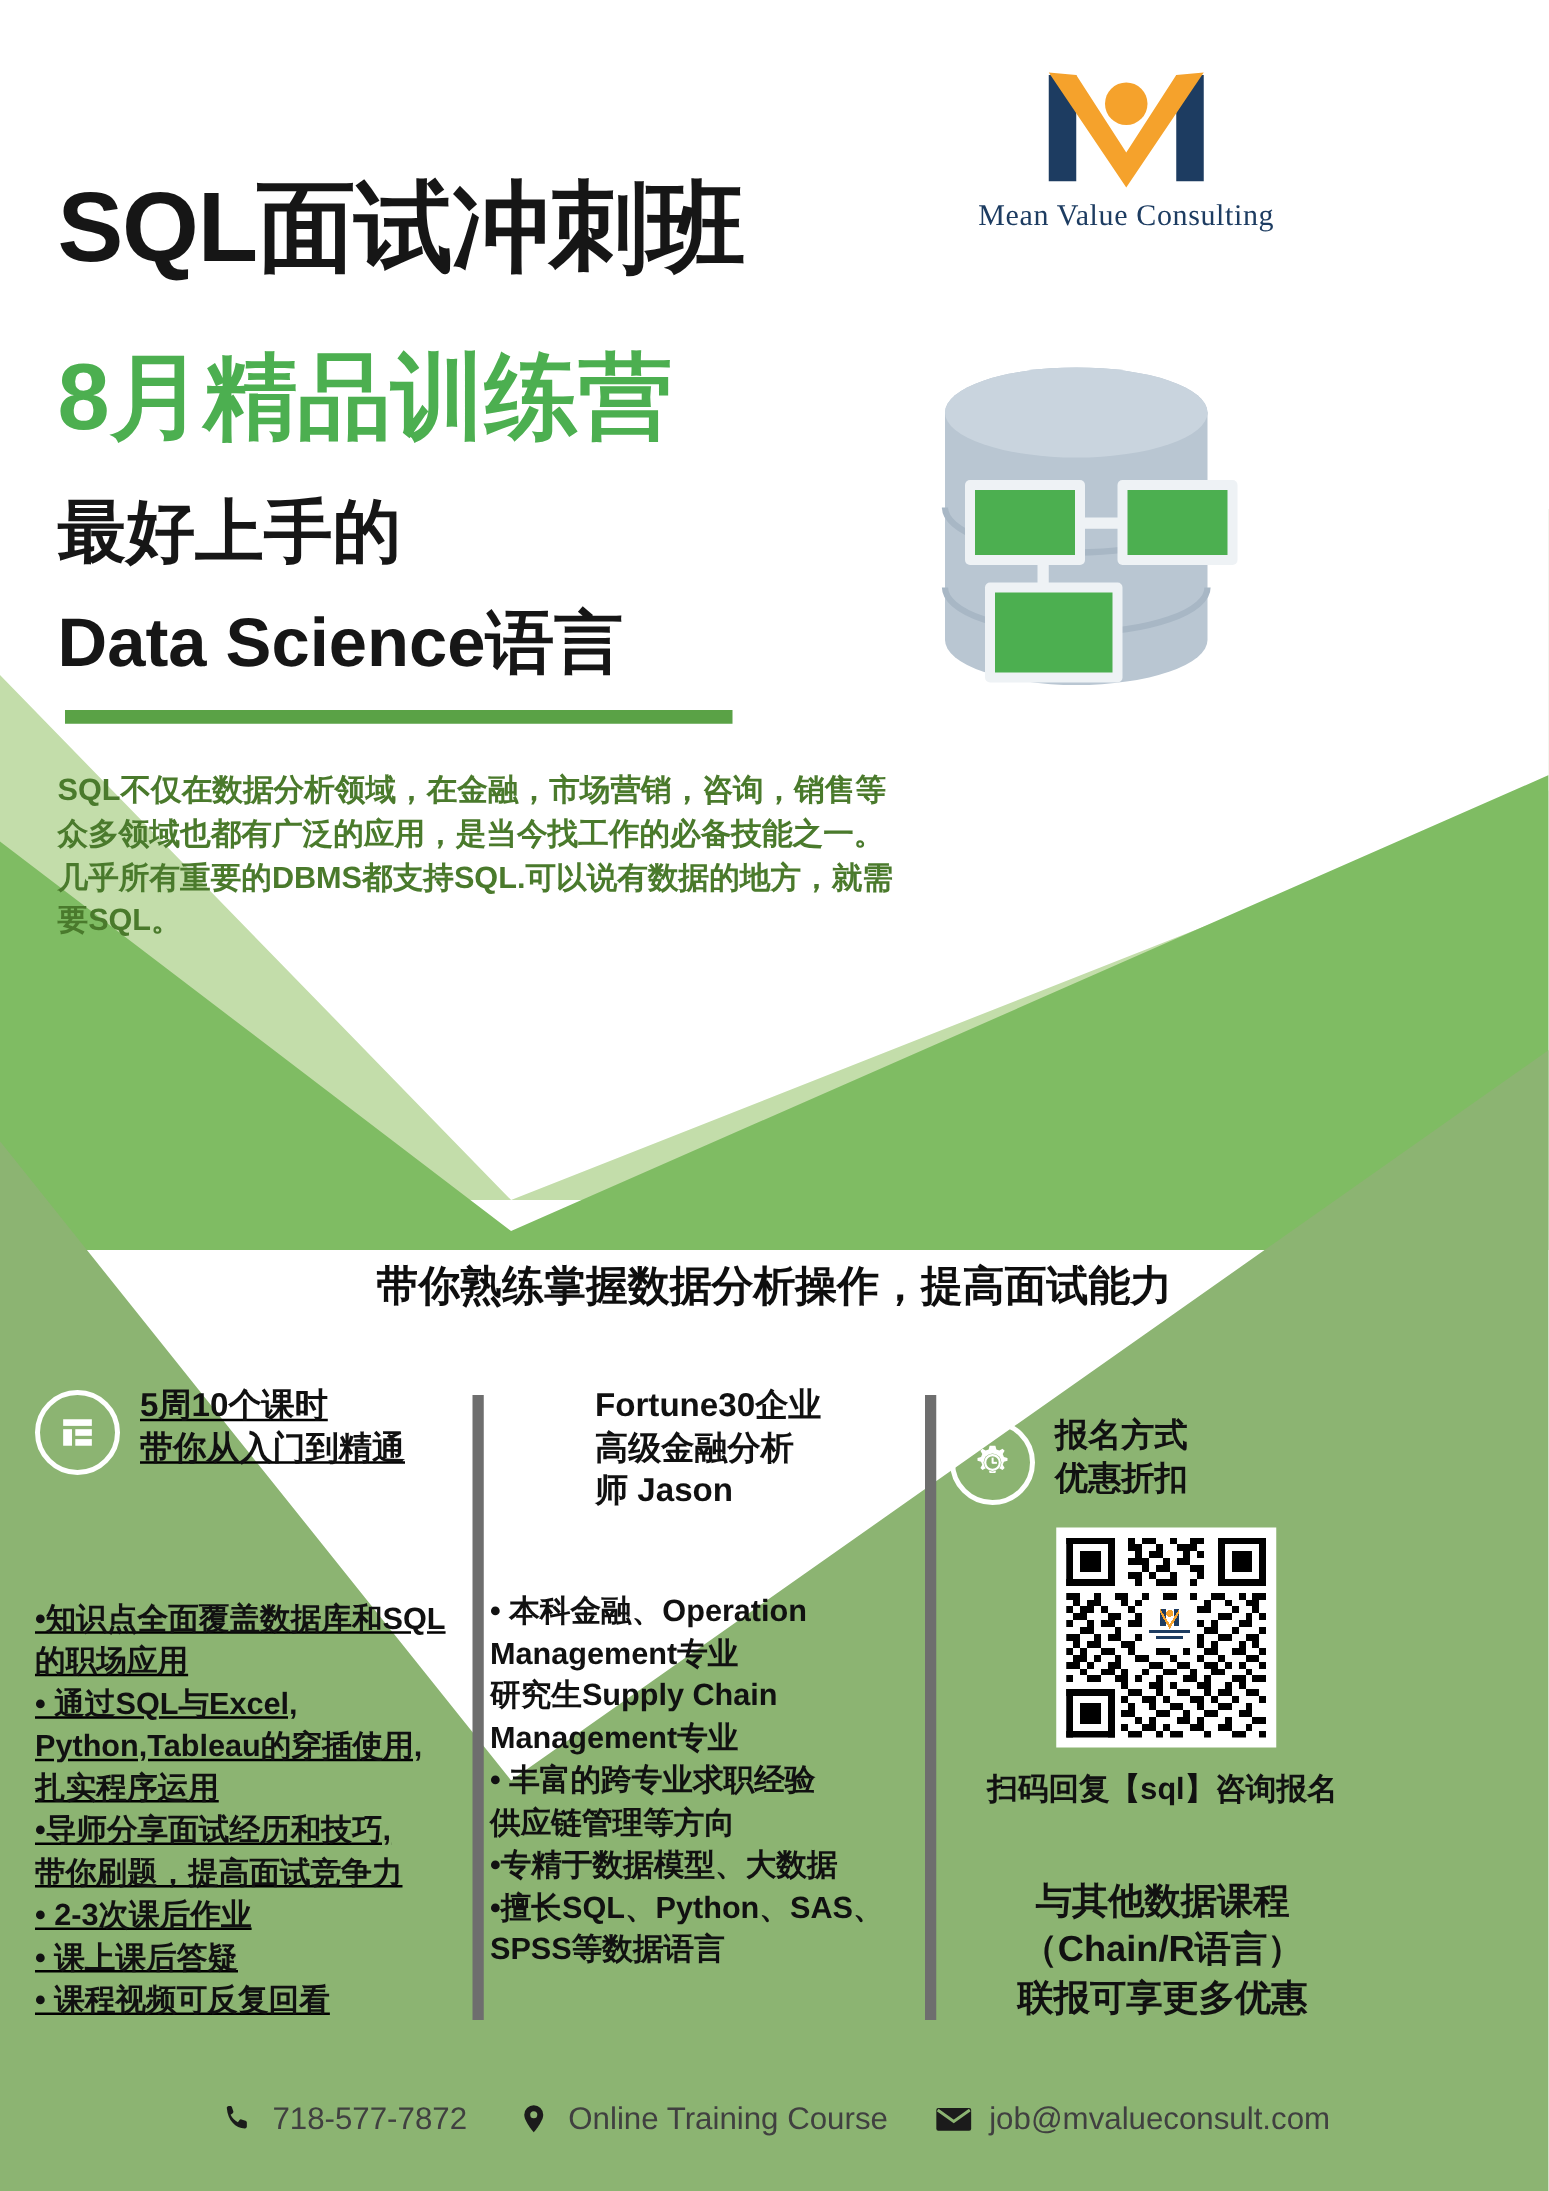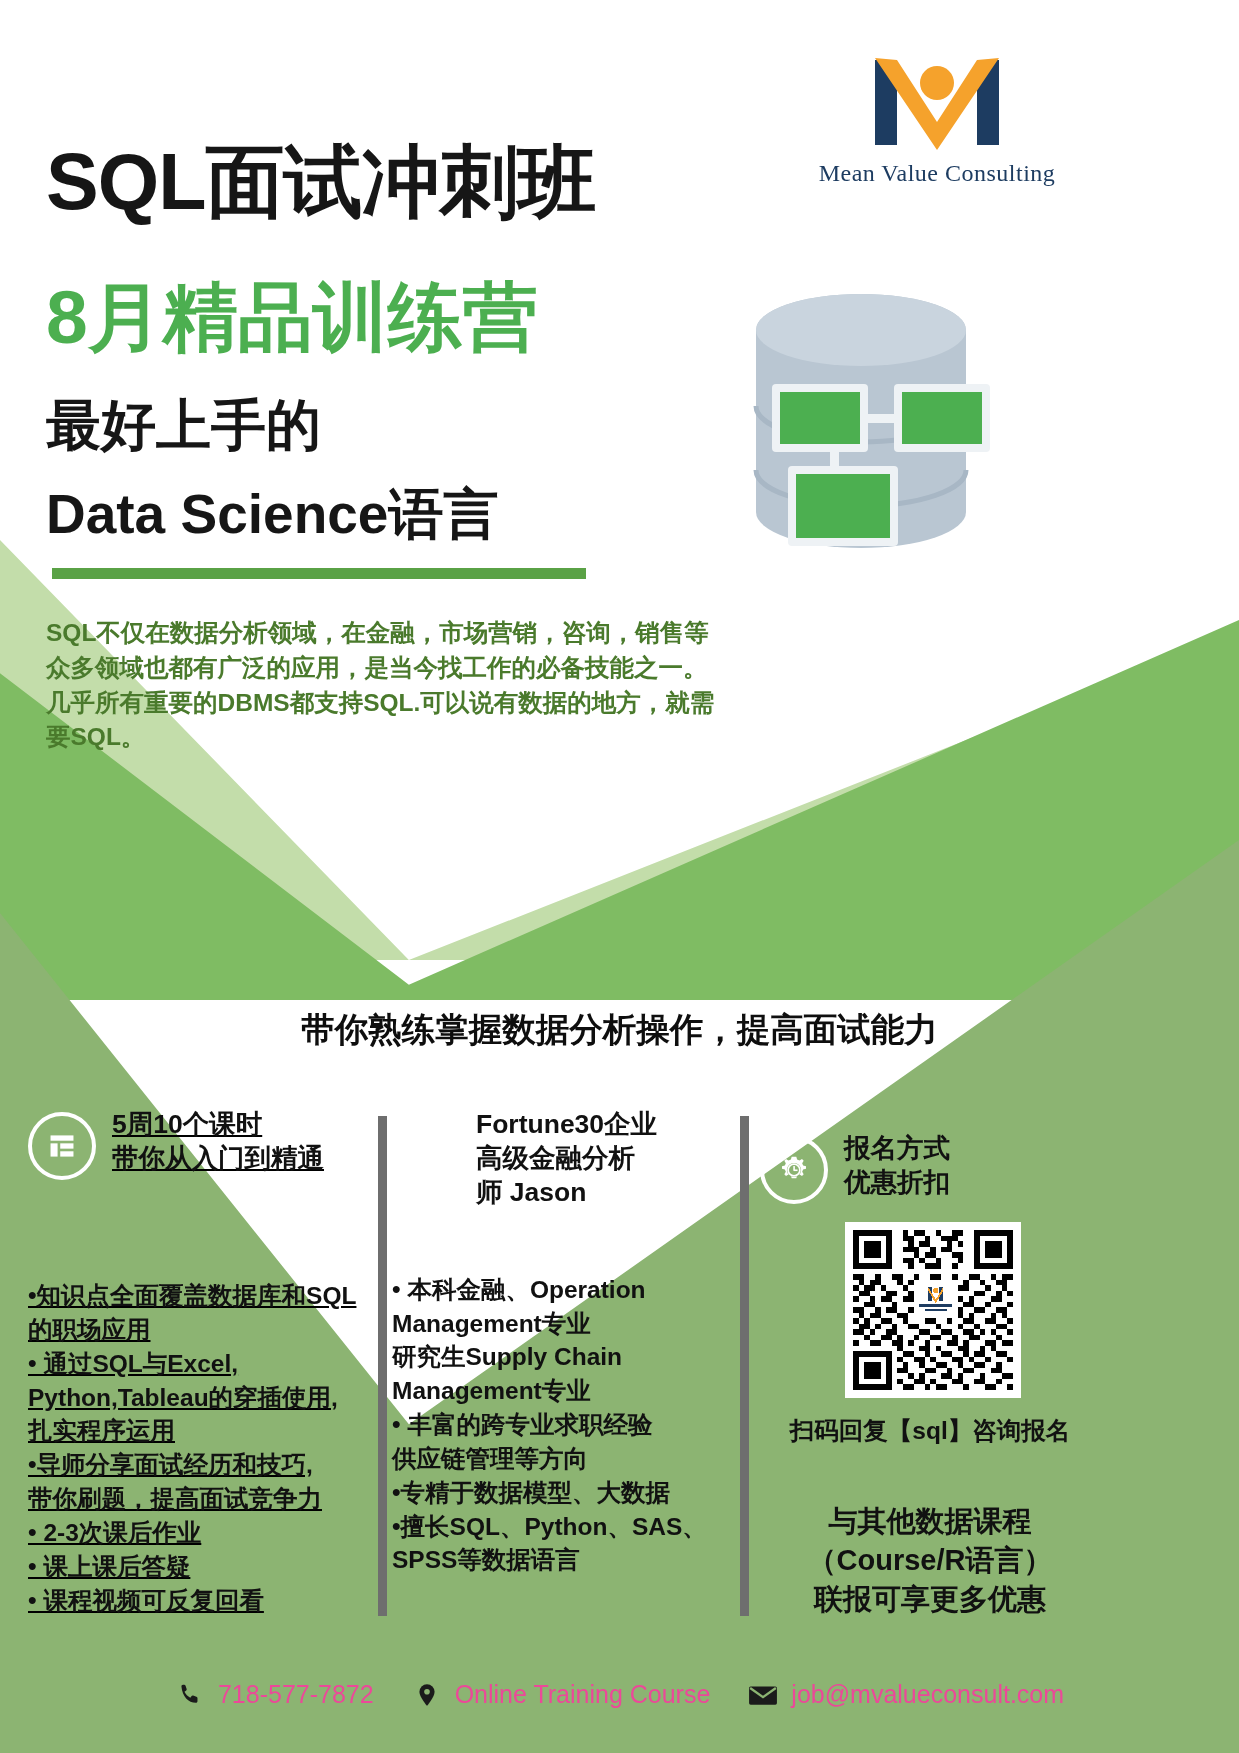--- a/index.html
+++ b/index.html
@@ -55,21 +55,21 @@
   }
   .rule{
     position:absolute;left:52px;top:568px;width:534px;height:11px;background:#5aa246;
   }
   .intro{
     position:absolute;left:46px;top:616px;width:680px;
     font-size:24.5px;font-weight:bold;color:#4a7a2c;line-height:1.42;
   }
 
   
-  .logo{position:absolute;left:792px;top:50px;width:290px;height:150px;}
+  .logo{position:absolute;left:756px;top:50px;width:290px;height:150px;}
   .logo-mark{position:absolute;left:75px;top:0;width:140px;height:105px;}
   .logo-text{
     position:absolute;left:0;top:110px;width:290px;text-align:center;
     font-family:"Liberation Serif","DejaVu Serif",serif;
     font-size:24px;color:#1d3c61;letter-spacing:.5px;white-space:nowrap;
   }
 
   
   .db{position:absolute;left:726px;top:288px;width:270px;height:280px;}
 
@@ -113,21 +113,21 @@
   .promo{
     position:absolute;left:0;top:370px;width:340px;text-align:center;
     font-size:29px;font-weight:bold;color:#111;line-height:1.34;
   }
 
   
   .footer{
     position:absolute;left:0;bottom:34px;width:1239px;height:48px;
     display:flex;align-items:center;justify-content:center;gap:38px;
   }
-  .fitem{display:flex;gap:13px;font-size:25px;color:#ec4899;}
+  .fitem{display:flex;align-items:center;gap:13px;font-size:25px;color:#404040;}
   .fico{width:30px;height:30px;display:flex;align-items:center;justify-content:center;}
 </style>
 </head>
 <body>
 
 <div id="poster">
 
   <div class="bg-layer">
     <div class="shape wedge-pale"></div>
     <div class="shape wedge-mid"></div>
@@ -457,21 +457,21 @@
             <circle cx="15" cy="11" r="0.5" fill="#f5a22c"></circle>
             <rect x="12" y="13.4" width="6" height="0.5" fill="#1d3c61"></rect>
             <rect x="13" y="14.3" width="4" height="0.4" fill="#1d3c61"></rect>
           </g>
         </svg>
       </div>
 
       <div class="qr-cap">扫码回复【sql】咨询报名</div>
       <div class="promo">
         <div>与其他数据课程</div>
-        <div>（Course/R语言）</div>
+        <div>（Chain/R语言）</div>
         <div>联报可享更多优惠</div>
       </div>
     </div>
   </div>
 
   <div class="footer">
     <div class="fitem">
       <span class="fico">
         <svg viewBox="0 0 24 24" width="26" height="26">
             <path d="M6.6 2.5c.6 0 1.1.4 1.3 1l1 3c.2.5 0 1.1-.4 1.4l-1.6 1.2c1.1 2.4 3 4.3 5.4 5.4l1.2-1.6c.3-.4.9-.6 1.4-.4l3 1c.6.2 1 .7 1 1.3v3c0 .8-.7 1.5-1.5 1.4C10.5 19 4.9 13.4 4.1 4.1 4 3.2 4.7 2.5 5.5 2.5z" fill="#1b1b1b"></path>

